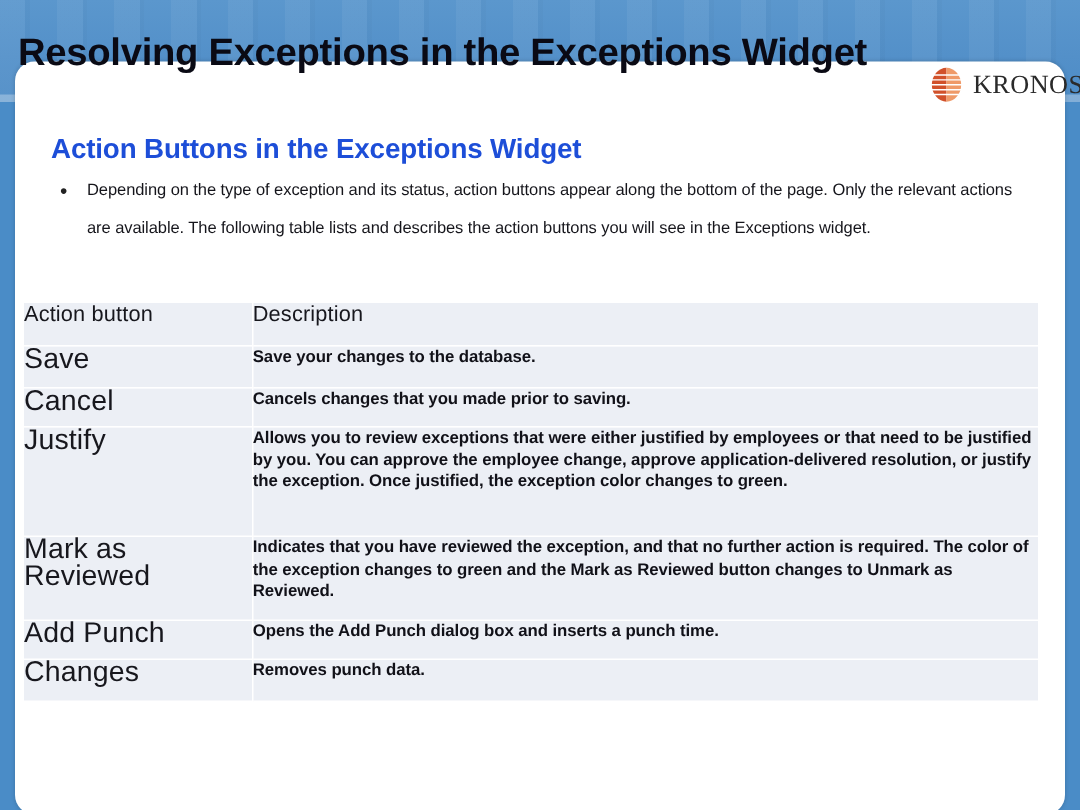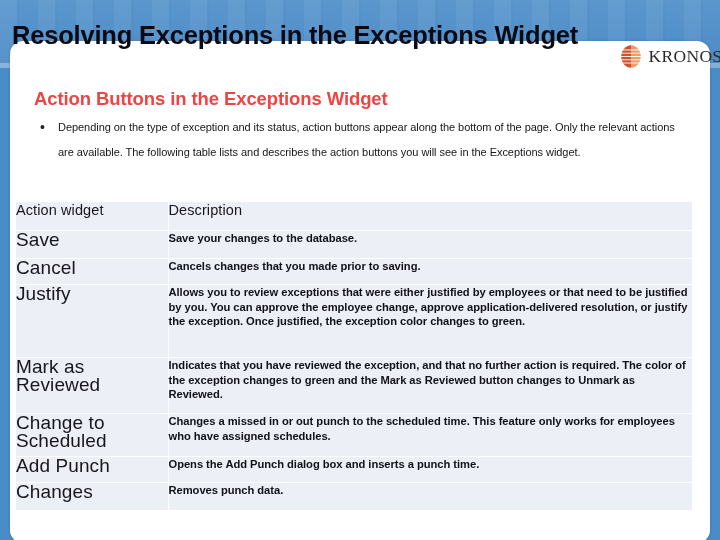--- a/index.html
+++ b/index.html
@@ -111,21 +111,21 @@
     color: #555;
   }
 
   
   #body-heading {
     position: absolute;
     left: 24px;
     top: 47px;
     font-size: 18.5px;
     font-weight: bold;
-    color: #ef4444;
+    color: #1d4ed8;
     letter-spacing: -0.1px;
     z-index: 4;
   }
   #bullet-row {
     position: absolute;
     left: 30px;
     top: 74px;
     width: 640px;
     display: flex;
     z-index: 4;
@@ -229,44 +229,40 @@
       <span id="bullet-text">Depending on the type of exception and its status, action buttons appear along the bottom of the page. Only the relevant actions are available. The following table lists and describes the action buttons you will see in the Exceptions widget.</span>
     </div>
 
     <table id="action-table">
       <colgroup>
         <col class="c-action">
         <col class="c-desc">
       </colgroup>
       <thead>
         <tr>
-          <th class="action-head">Action widget</th>
+          <th class="action-head">Action button</th>
           <th class="desc-head">Description</th>
         </tr>
       </thead>
       <tbody>
         <tr class="r-save">
           <td class="action-cell">Save</td>
           <td class="desc-cell">Save your changes to the database.</td>
         </tr>
         <tr class="r-cancel">
           <td class="action-cell">Cancel</td>
           <td class="desc-cell">Cancels changes that you made prior to saving.</td>
         </tr>
         <tr class="r-justify">
           <td class="action-cell">Justify</td>
           <td class="desc-cell">Allows you to review exceptions that were either justified by employees or that need to be justified by you. You can approve the employee change, approve application-delivered resolution, or justify the exception. Once justified, the exception color changes to green.</td>
         </tr>
         <tr class="r-mark">
           <td class="action-cell">Mark as Reviewed</td>
           <td class="desc-cell">Indicates that you have reviewed the exception, and that no further action is required. The color of the exception changes to green and the Mark as Reviewed button changes to Unmark as Reviewed.</td>
-        </tr>
-        <tr class="r-change">
-          <td class="action-cell">Change to Scheduled</td>
-          <td class="desc-cell">Changes a missed in or out punch to the scheduled time. This feature only works for employees who have assigned schedules.</td>
         </tr>
         <tr class="r-addpunch">
           <td class="action-cell">Add Punch</td>
           <td class="desc-cell">Opens the Add Punch dialog box and inserts a punch time.</td>
         </tr>
         <tr class="r-remove">
           <td class="action-cell">Changes</td>
           <td class="desc-cell">Removes punch data.</td>
         </tr>
       </tbody>

